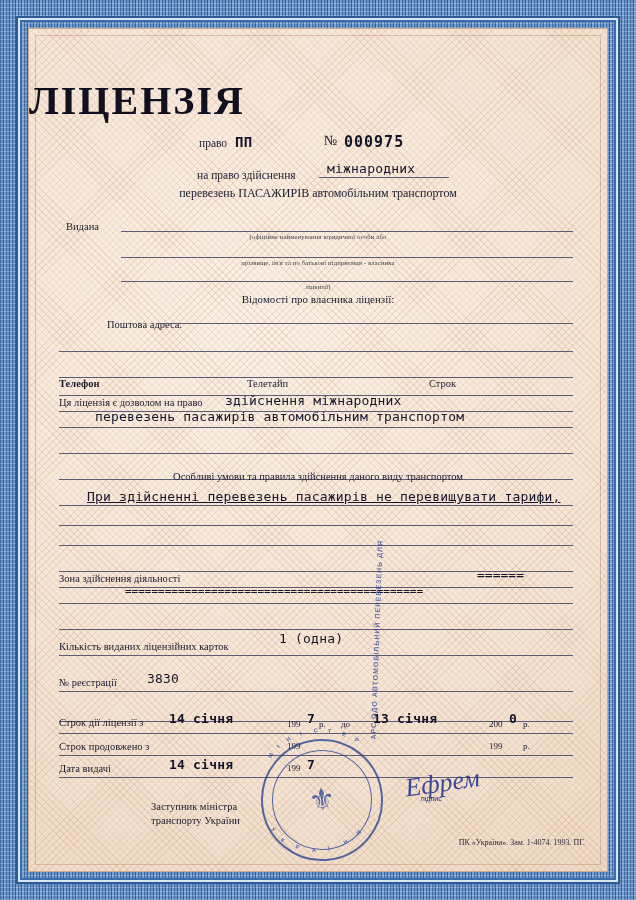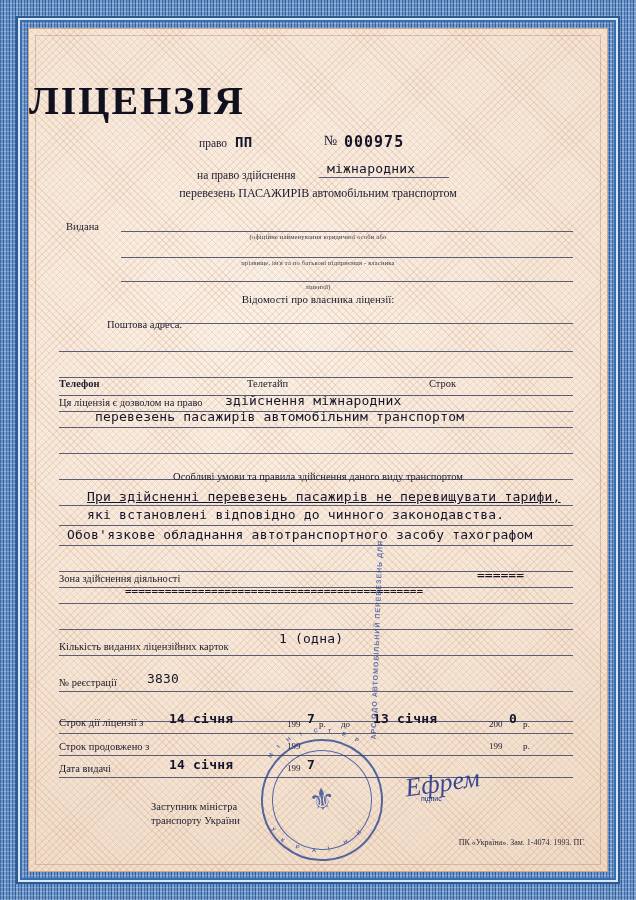--- a/index.html
+++ b/index.html
@@ -157,23 +157,21 @@
       <div class="row hand" style="left:196px;top:364px;">здійснення міжнародних</div>
       <div class="line" style="left:30px;top:382px;width:514px;"></div>
       <div class="row hand" style="left:66px;top:380px;">перевезень пасажирів автомобільним транспортом</div>
       <div class="line" style="left:30px;top:398px;width:514px;"></div>
       <div class="line" style="left:30px;top:424px;width:514px;"></div>
       <div class="line" style="left:30px;top:450px;width:514px;"></div>
 
       <div class="row center" style="top:442px;font-size:10.5px;">Особливі умови та правила здійснення даного виду транспортом</div>
       <div class="row hand" style="left:58px;top:460px;text-decoration:underline;">При здійсненні перевезень пасажирів не перевищувати тарифи,</div>
       <div class="line" style="left:30px;top:476px;width:514px;"></div>
-      <div class="row hand" style="left:58px;top:478px;">які встановлені відповідно до чинного законодавства.</div>
       <div class="line" style="left:30px;top:496px;width:514px;"></div>
-      <div class="row hand" style="left:38px;top:498px;">Обов'язкове обладнання автотранспортного засобу тахографом</div>
       <div class="line" style="left:30px;top:516px;width:514px;"></div>
       <div class="line" style="left:30px;top:542px;width:514px;"></div>
 
       <div class="row lbl" style="left:30px;top:544px;">Зона здійснення діяльності</div>
       <div class="row hand eq" style="left:448px;top:538px;">======</div>
       <div class="line" style="left:30px;top:558px;width:514px;"></div>
       <div class="row hand eq" style="left:96px;top:556px;font-size:11px;">=============================================</div>
       <div class="line" style="left:30px;top:574px;width:514px;"></div>
       <div class="line" style="left:30px;top:600px;width:514px;"></div>
 

